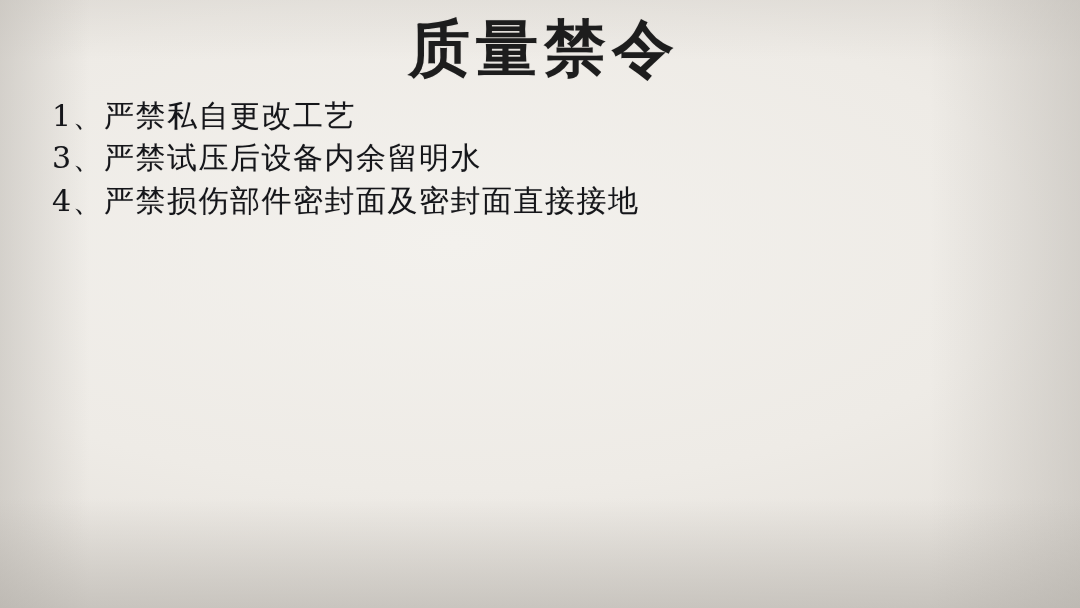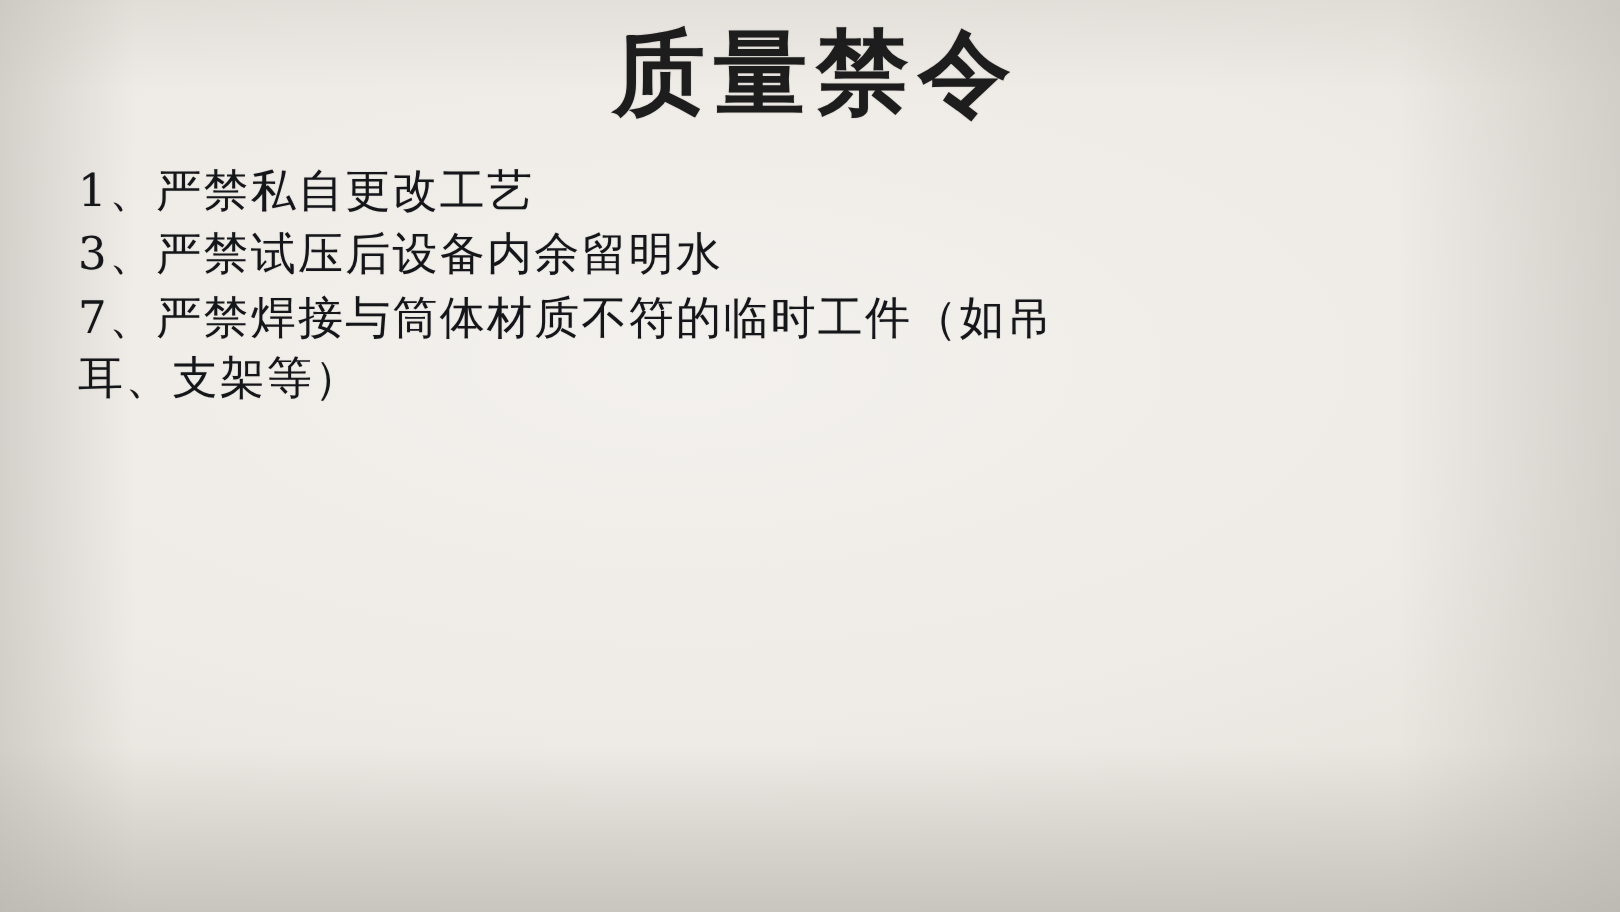--- a/index.html
+++ b/index.html
@@ -56,21 +56,21 @@
     z-index: 2;
     padding: 6px 30px 0 38px;
   }
   .title {
     text-align: center;
     font-size: 62px;
     line-height: 1.25;
     letter-spacing: 6px;
     color: #1d1d1d;
     font-weight: 700;
-    margin: 4px 0 20px 0;
+    margin: 4px 0 8px 0;
     text-shadow: 0 0 1px rgba(0,0,0,0.25);
   }
   .rule-list {
     list-style: none;
     margin: 0;
     padding: 0 0 0 14px;
   }
   .rule-item {
     font-size: 30px;
     line-height: 1.33;
@@ -92,17 +92,16 @@
   <div class="shade-left"></div>
   <div class="shade-right"></div>
   <div class="shade-bottom"></div>
 
   <div class="content">
     <h1 class="title">质量禁令</h1>
 
     <ul class="rule-list">
       <li class="rule-item"><span class="num">1、</span><span class="txt">严禁私自更改工艺</span></li>
       <li class="rule-item"><span class="num">3、</span><span class="txt">严禁试压后设备内余留明水</span></li>
-      <li class="rule-item"><span class="num">7、</span><span class="txt">严禁焊接与筒体材质不符的临时工件（如吊
-耳、支架等）</span></li>
+      <li class="rule-item"><span class="num">4、</span><span class="txt">严禁损伤部件密封面及密封面直接接地</span></li>
     </ul>
   </div>
 </div>
 
 </body></html>

